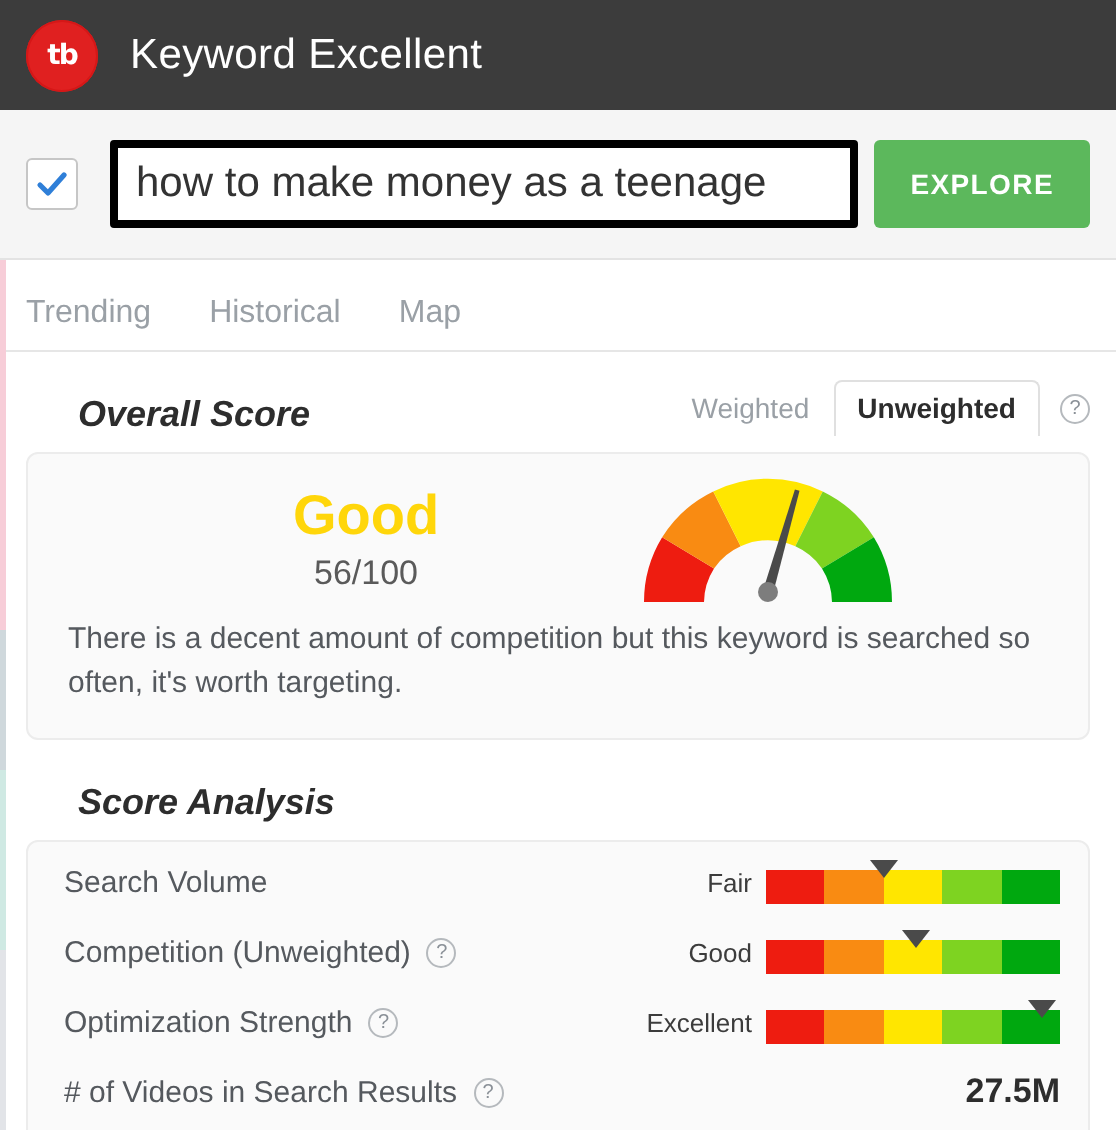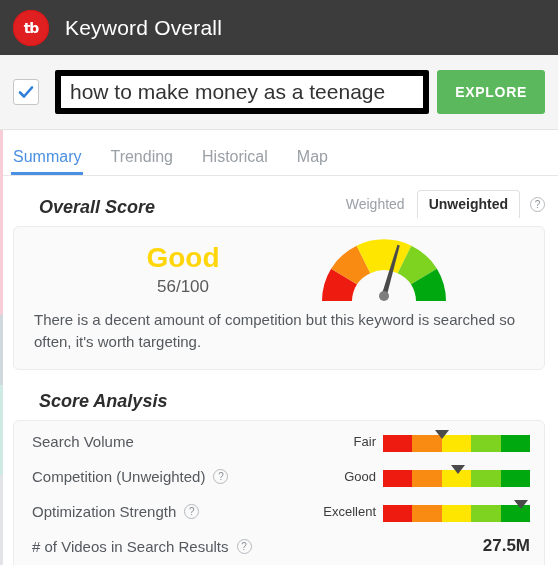--- a/index.html
+++ b/index.html
@@ -53,21 +53,21 @@
     width: 26px; height: 26px; flex: none;
     border: 1px solid #c6c6c6; background: #ffffff;
     border-radius: 3px;
     display: flex; align-items: center; justify-content: center;
     margin-right: 4px;
   }
   .check svg { display: block; }
   .search-input {
     flex: 1 1 auto; height: 44px;
     margin-left: 12px;
-    border: 6px solid #000000; border-radius: 2px;
+    border: 4px solid #000000; border-radius: 2px;
     background: #ffffff;
     font-size: 21px; color: #333333;
     padding: 0 9px;
     font-family: "Liberation Sans", sans-serif;
     outline: none;
   }
   .explore-btn {
     flex: none; margin-left: 8px;
     height: 44px; padding: 0 18px;
     background: #5cb85c; border: none; border-radius: 3px;
@@ -181,35 +181,34 @@
 <body>
 
 <div id="app">
 
   <div class="edge-strip"></div>
 
   <div class="header">
     <div class="logo">
       <span class="tb">tb</span>
     </div>
-    <div class="header-title">Keyword Overall</div>
+    <div class="header-title">Keyword Excellent</div>
   </div>
 
   <div class="searchbar">
     <div class="check">
       <svg width="18" height="18" viewBox="0 0 18 18">
         <path d="M3 9.5 L7 13.5 L15 4.5" stroke="#2f7fd8" stroke-width="2.6" fill="none" stroke-linecap="round" stroke-linejoin="round"></path>
       </svg>
     </div>
     <input class="search-input" type="text" value="how to make money as a teenage" style="">
     <button class="explore-btn">EXPLORE</button>
   </div>
 
   <div class="tabs">
-    <div class="tab active">Summary</div>
     <div class="tab">Trending</div>
     <div class="tab">Historical</div>
     <div class="tab">Map</div>
   </div>
 
   <div class="section">
     <div class="section-head">
       <div class="section-title">Overall Score</div>
       <div class="seg-toggle">
         <div class="seg">Weighted</div>

